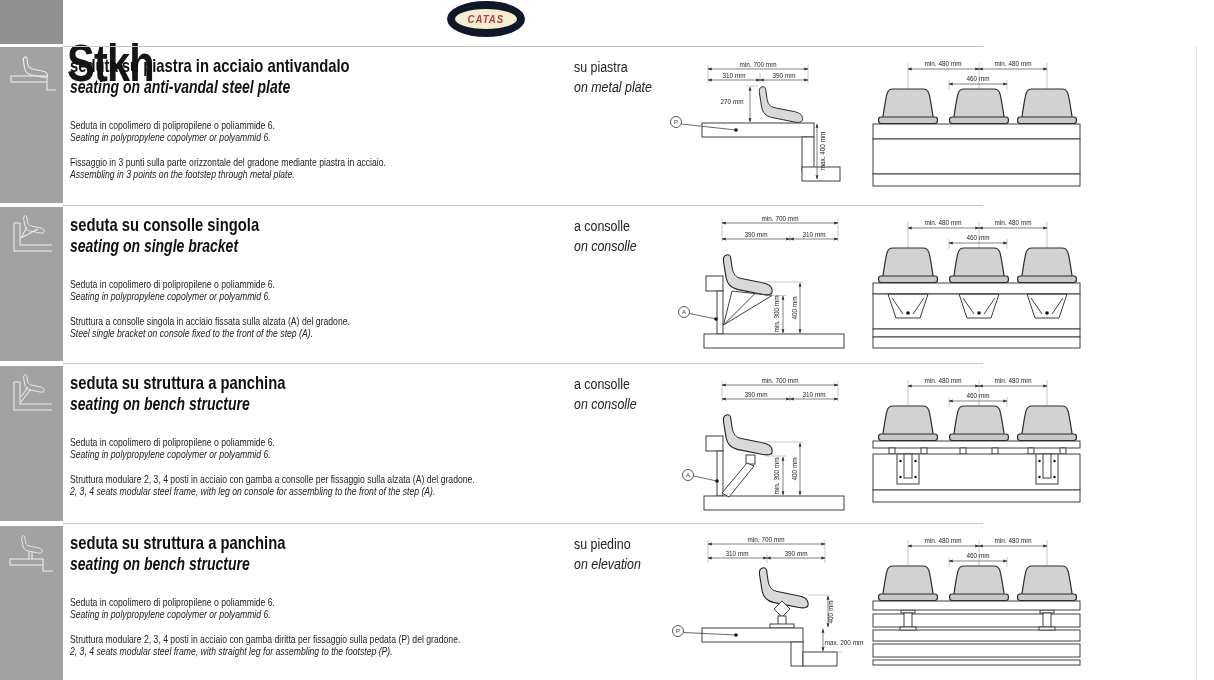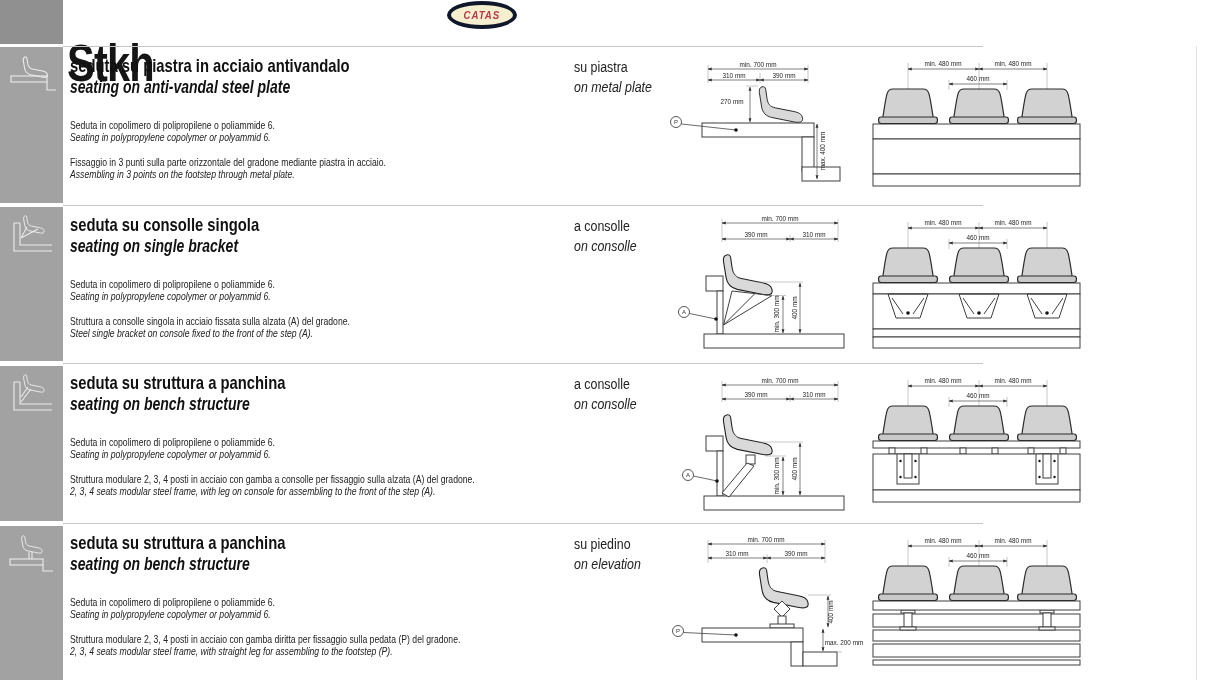--- a/index.html
+++ b/index.html
@@ -8,21 +8,21 @@
   
   .sidebar{position:absolute;left:0;top:0;width:63px;height:680px;background:#fff;}
   .sb-seg{position:absolute;left:0;width:63px;background:#a2a2a2;}
   .sb-head{top:0;height:44px;background:#909090;}
   .sb-1{top:47px;height:156px;} .sb-2{top:207px;height:154px;}
   .sb-3{top:366px;height:155px;} .sb-4{top:526px;height:154px;}
   .sb-seg svg{display:block;margin:7px 0 0 6px;}
   
   .brand{position:absolute;left:67px;top:2px;font-size:52px;line-height:52px;font-weight:bold;
          letter-spacing:-1px;color:#151515;transform:scaleX(0.8);transform-origin:0 0;}
-  .logo{position:absolute;left:447px;top:1px;width:62px;height:20px;border:4px solid #0f172a;
+  .logo{position:absolute;left:447px;top:1px;width:62px;height:20px;border:8px solid #0f172a;
         border-radius:50%;background:#f6efcf;display:flex;align-items:center;justify-content:center;}
   .logo span{font-size:10.5px;font-weight:bold;font-style:italic;color:#b5394b;
              letter-spacing:1px;transform:scaleX(0.92);}
   
   .sec{position:absolute;left:63px;width:920px;border-top:1px solid #c6c6c6;}
   .s1{top:46px;height:159px;} .s2{top:205px;height:158px;}
   .s3{top:363px;height:160px;} .s4{top:523px;height:157px;}
   .txt{position:absolute;left:7px;top:8px;width:660px;transform:scaleX(0.8);transform-origin:0 0;}
   .txt h2{margin:0;font-size:18.5px;line-height:22px;font-weight:bold;color:#111;}
   .txt h3{margin:0;font-size:17.5px;line-height:20px;font-weight:bold;font-style:italic;color:#111;}

